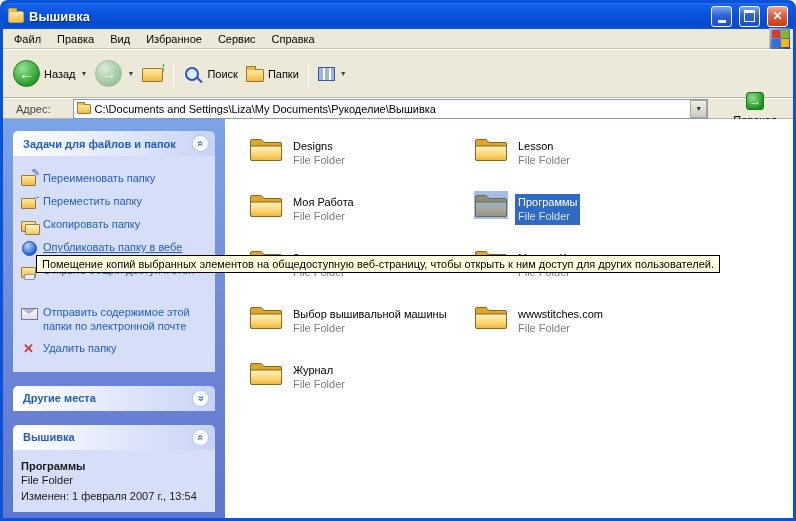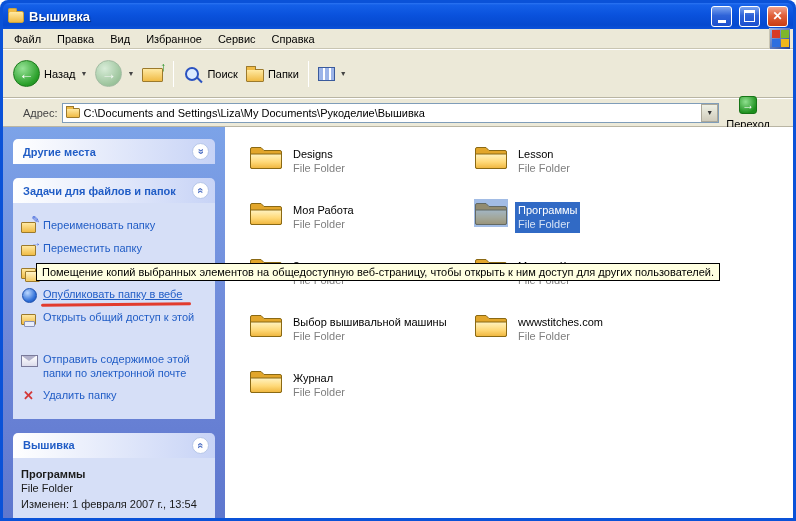--- a/index.html
+++ b/index.html
@@ -62,22 +62,22 @@
   .search-icon::after{content:"";position:absolute;width:7px;height:2px;background:#2a52c0;
     transform:rotate(45deg);right:-6px;bottom:-2px;}
   .folders-icon{width:18px;height:13px;position:relative;flex:none;
     background:linear-gradient(#ffe9a2,#f0bb45);border:1px solid #9c7a2c;border-radius:1px;margin-top:3px;}
   .folders-icon::before{content:"";position:absolute;top:-4px;left:-1px;width:8px;height:3px;
     background:#f0bb45;border:1px solid #9c7a2c;border-bottom:none;border-radius:1px 1px 0 0;}
   .views-icon{width:17px;height:14px;border:1px solid #3a5a9c;background:
     repeating-linear-gradient(90deg,#9cb4e8 0 4px,#fff 4px 6px);flex:none;}
 
   
-  .addressbar{height:29px;background:#ECE9D8;display:flex;align-items:center;gap:4px;
-    padding:0 20px;border-top:1px solid #fff;border-bottom:1px solid #b9b5a3;}
+  .addressbar{height:21px;background:#ECE9D8;display:flex;align-items:center;gap:22px;
+    padding:0 13px;border-top:1px solid #fff;border-bottom:1px solid #b9b5a3;}
   .addr-label{font-size:11px;color:#444;}
   .addr-field{flex:1;height:20px;background:#fff;border:1px solid #7F9DB9;display:flex;
     align-items:center;gap:4px;padding:0 0 0 3px;}
   .addr-folder{width:14px;height:10px;position:relative;flex:none;
     background:linear-gradient(#ffe9a2,#f0bb45);border:1px solid #9c7a2c;border-radius:1px;}
   .addr-folder::before{content:"";position:absolute;top:-3px;left:-1px;width:6px;height:2px;
     background:#f0bb45;border:1px solid #9c7a2c;border-bottom:none;}
   .addr-input{flex:1;border:none;outline:none;font-size:11px;font-family:"Liberation Sans",sans-serif;
     color:#000;padding:0;background:transparent;}
   .addr-dd{width:17px;height:18px;background:linear-gradient(180deg,#eef0e4,#cfcbbb);
@@ -238,71 +238,71 @@
       <span>Переход</span>
     </div>
   </div>
 
   <div class="main">
 
     <div class="sidebar">
 
       <div class="panel">
         <div class="panel-header">
+          <span class="panel-title">Задачи для файлов и папок</span>
+          <span class="chevron">
+              <span class="chev up"></span>
+            </span>
+        </div>
+        <div class="panel-body">
+
+            <div class="task-item">
+              <span class="task-icon rename-folder-icon"></span>
+              <span class="task-label">Переименовать папку</span>
+            </div>
+
+            <div class="task-item">
+              <span class="task-icon move-folder-icon"></span>
+              <span class="task-label">Переместить папку</span>
+            </div>
+
+            <div class="task-item">
+              <span class="task-icon copy-folder-icon"></span>
+              <span class="task-label">Скопировать папку</span>
+            </div>
+
+            <div class="task-item hovered annotated">
+              <span class="task-icon publish-web-icon"></span>
+              <span class="task-label">Опубликовать папку в вебе</span>
+            </div>
+
+            <div class="task-item">
+              <span class="task-icon share-folder-icon"></span>
+              <span class="task-label">Открыть общий доступ к этой</span>
+            </div>
+
+            <div class="task-item">
+              <span class="task-icon email-icon"></span>
+              <span class="task-label">Отправить содержимое этой папки по электронной почте</span>
+            </div>
+
+            <div class="task-item">
+              <span class="task-icon delete-icon"></span>
+              <span class="task-label">Удалить папку</span>
+            </div>
+
+        </div>
+      </div>
+
+      <div class="panel">
+        <div class="panel-header">
           <span class="panel-title">Другие места</span>
           <span class="chevron">
               <span class="chev down"></span>
             </span>
-        </div>
-      </div>
-
-      <div class="panel">
-        <div class="panel-header">
-          <span class="panel-title">Задачи для файлов и папок</span>
-          <span class="chevron">
-              <span class="chev up"></span>
-            </span>
-        </div>
-        <div class="panel-body">
-
-            <div class="task-item">
-              <span class="task-icon rename-folder-icon"></span>
-              <span class="task-label">Переименовать папку</span>
-            </div>
-
-            <div class="task-item">
-              <span class="task-icon move-folder-icon"></span>
-              <span class="task-label">Переместить папку</span>
-            </div>
-
-            <div class="task-item">
-              <span class="task-icon copy-folder-icon"></span>
-              <span class="task-label">Скопировать папку</span>
-            </div>
-
-            <div class="task-item hovered annotated">
-              <span class="task-icon publish-web-icon"></span>
-              <span class="task-label">Опубликовать папку в вебе</span>
-            </div>
-
-            <div class="task-item">
-              <span class="task-icon share-folder-icon"></span>
-              <span class="task-label">Открыть общий доступ к этой</span>
-            </div>
-
-            <div class="task-item">
-              <span class="task-icon email-icon"></span>
-              <span class="task-label">Отправить содержимое этой папки по электронной почте</span>
-            </div>
-
-            <div class="task-item">
-              <span class="task-icon delete-icon"></span>
-              <span class="task-label">Удалить папку</span>
-            </div>
-
         </div>
       </div>
 
       <div class="panel">
         <div class="panel-header">
           <span class="panel-title">Вышивка</span>
           <span class="chevron">
               <span class="chev up"></span>
             </span>
         </div>

